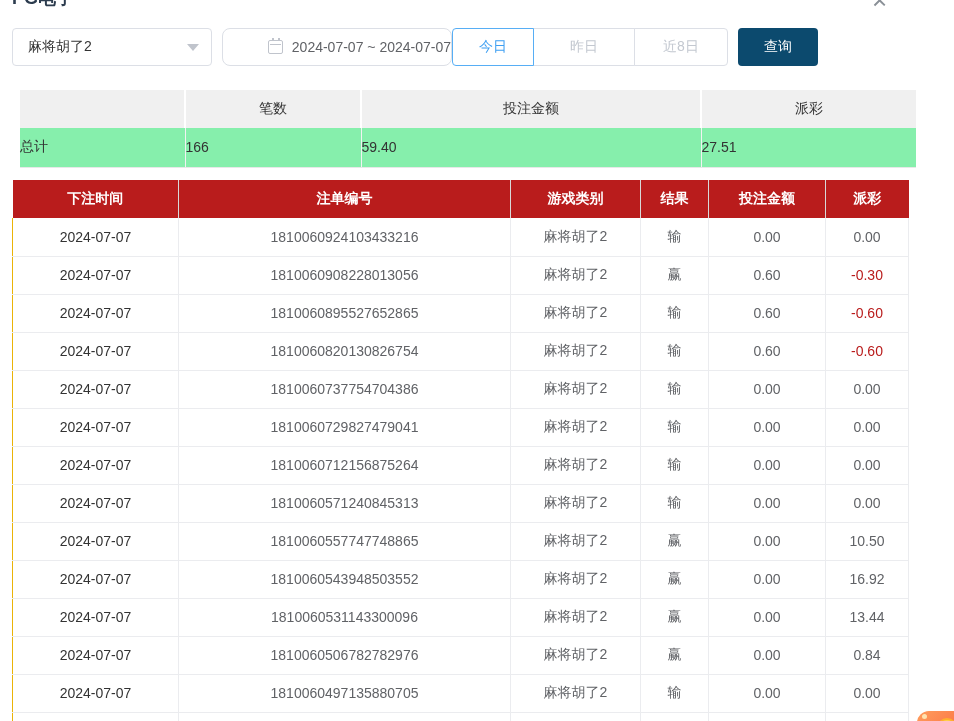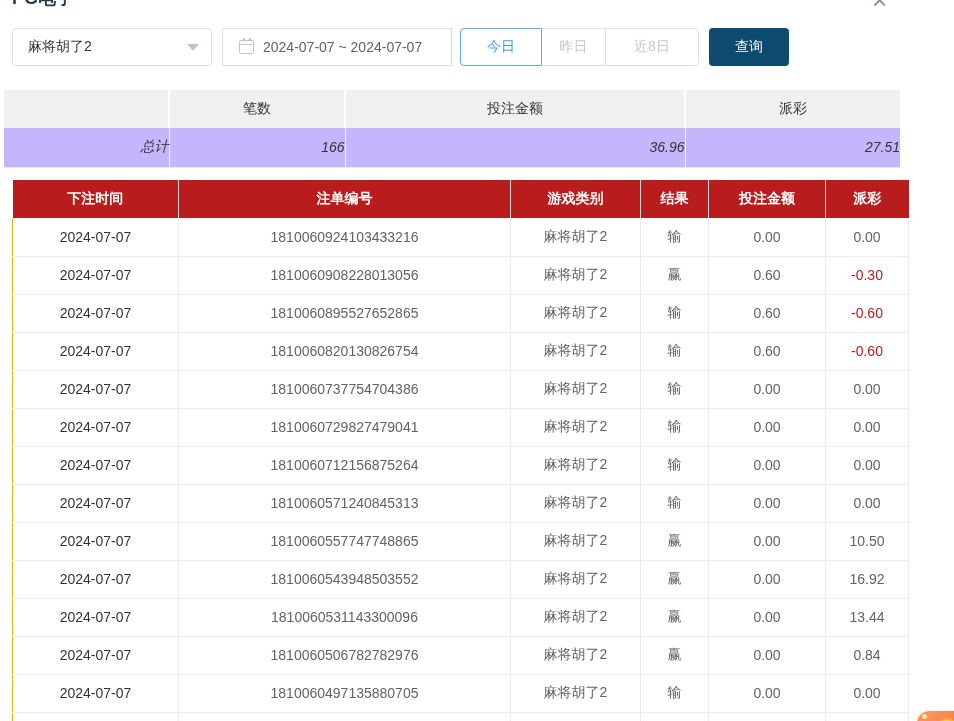--- a/index.html
+++ b/index.html
@@ -13,51 +13,51 @@
   .modal-close { position:absolute; top:-13px; left:872px; font-size:26px; line-height:26px; color:#8a9097; cursor:pointer; letter-spacing:0; }
   
   .filters { position:absolute; top:28px; left:12px; display:flex; align-items:center; height:38px; }
   .select-box {
     width:200px; height:38px; border:1px solid #dcdfe6; border-radius:4px; background:#fff;
     display:flex; align-items:center; padding:0 12px 0 15px; color:#333; cursor:pointer;
   }
   .select-box .sel-text { flex:1; }
   .caret { width:0; height:0; border-left:6px solid transparent; border-right:6px solid transparent; border-top:7px solid #c0c4cc; }
   .date-box {
-    margin-left:10px; width:230px; height:38px; border:1px solid #dcdfe6; border-radius:0; background:#fff;
-    display:flex; align-items:center; padding:0 16px; color:#606266; cursor:pointer;
+    margin-left:10px; width:230px; height:38px; border:1px solid #dcdfe6; border-radius:8px; background:#fff;
+    display:flex; align-items:center; padding:0 0; color:#606266; cursor:pointer;justify-content:flex-end;
   }
   .cal-icon { width:15px; height:14px; border:1px solid #c0c4cc; border-radius:2px; position:relative; margin-right:9px; flex:0 0 auto; }
   .cal-icon::before { content:""; position:absolute; left:1px; right:1px; top:3px; height:1px; background:#c0c4cc; }
   .cal-icon::after { content:""; position:absolute; top:-3px; left:3px; width:2px; height:3px; background:#c0c4cc; box-shadow:6px 0 0 #c0c4cc; }
-  .btn-group { display:flex; margin-left:8px; }
+  .btn-group { display:flex; }
   .range-btn {
     height:38px; background:#fff; border:1px solid #dcdfe6; color:#c3c8d0; font-size:14px;
     display:flex; align-items:center; justify-content:center; cursor:pointer; margin-left:-1px;
   }
   .range-btn.b1 { width:82px; border-radius:4px 0 0 4px; margin-left:0; }
-  .range-btn.b2 { width:65px; }
+  .range-btn.b2 { width:102px; }
   .range-btn.b3 { width:94px; border-radius:0 4px 4px 0; }
   .range-btn.active { border-color:#57aef5; color:#3d9ff2; z-index:2; }
   .search-btn {
     margin-left:10px; width:80px; height:38px; border:none; border-radius:4px;
     background:#0c4a6e; color:#fff; font-size:14px; cursor:pointer;
     display:flex; align-items:center; justify-content:center;
   }
   
   table { border-collapse:collapse; table-layout:fixed; }
-  .summary-table { position:absolute; top:90px; left:4px; width:896px; }
+  .summary-table { position:absolute; top:90px; left:20px; width:896px; }
   .summary-table th {
     height:38px; background:#f0f0f0; color:#333; font-weight:400; text-align:center;
     border-right:2px solid #fff;
   }
   .summary-table th:last-child { border-right:none; }
   .summary-table td {
-    height:39px; background:#c4b5fd; color:#333; text-align:right;
-    border-bottom:1px solid #e8e8e8; border-right:1px solid #f2f2f2;font-style:italic;
+    height:39px; background:#86efac; color:#333; text-align:left;
+    border-bottom:1px solid #e8e8e8; border-right:1px solid #f2f2f2;
   }
   .summary-table td:last-child { border-right:none; }
   .bet-table { position:absolute; top:180px; left:12px; width:896px; }
   .bet-table thead th {
     height:38px; background:#b91c1c; color:#fff; font-weight:700; text-align:center;
     border-right:1px solid #d8d8d8; font-size:14px;
   }
   .bet-table thead th:last-child { border-right:none; }
   .bet-table tbody td {
     height:38px; text-align:center; color:#606266; background:#fff;
@@ -109,21 +109,21 @@
       <th></th>
       <th>笔数</th>
       <th>投注金额</th>
       <th>派彩</th>
     </tr>
   </thead>
   <tbody>
     <tr>
       <td>总计</td>
       <td>166</td>
-      <td>36.96</td>
+      <td>59.40</td>
       <td>27.51</td>
     </tr>
   </tbody>
 </table>
 
 <table class="bet-table">
   <colgroup>
       <col style="width:166px">
       <col style="width:332px">
       <col style="width:130px">

